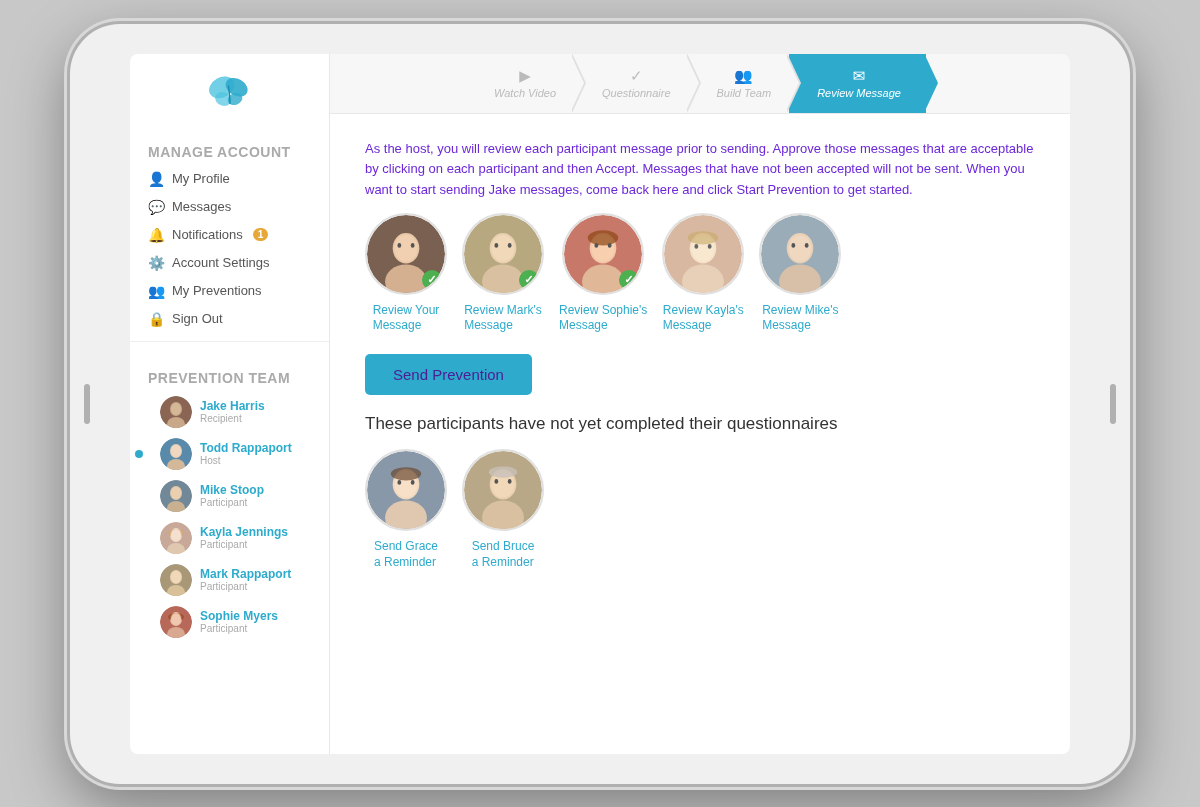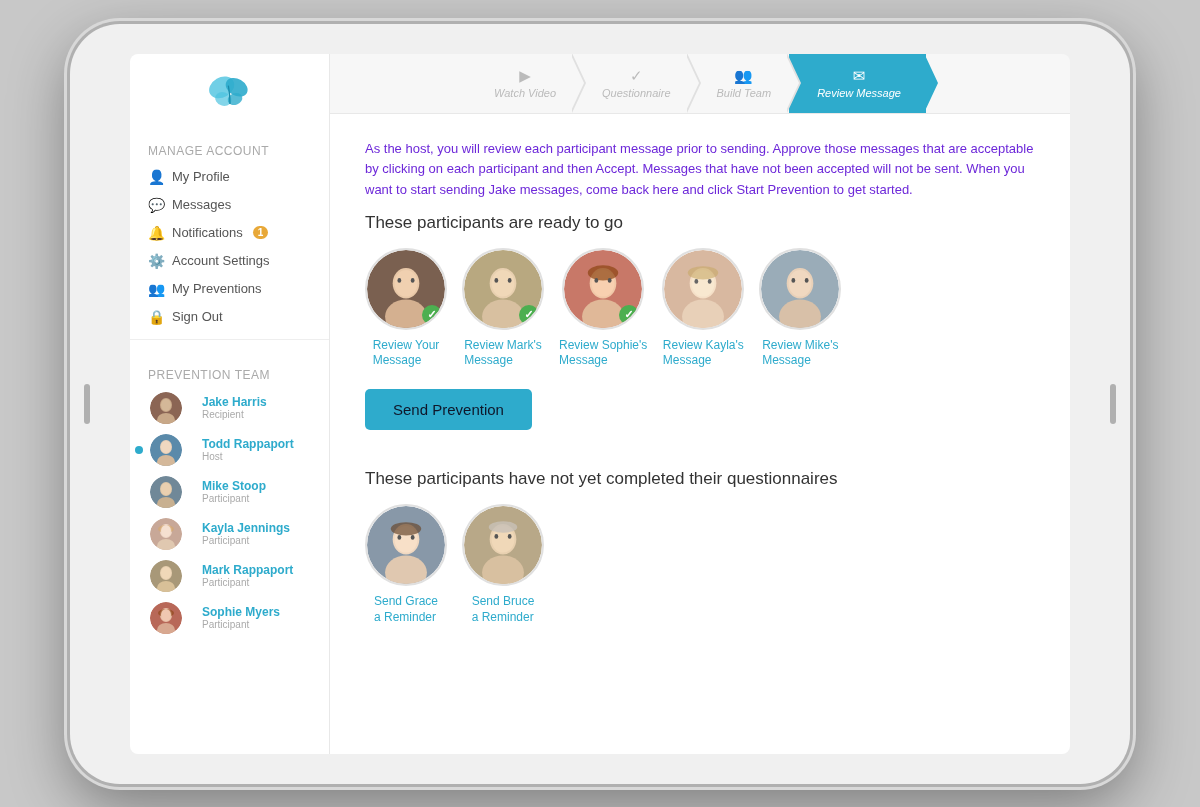--- a/index.html
+++ b/index.html
@@ -75,22 +75,22 @@
       align-items: center;
       height: 80px;
     }
 
     .butterfly-logo {
       width: 50px;
       height: 50px;
     }
 
     .sidebar-section-label {
-      font-size: 12px;
-      font-weight: 400;
+      font-size: 14px;
+      font-weight: 700;
       color: #aaa;
       letter-spacing: 0.5px;
       text-transform: uppercase;
       padding: 10px 18px 5px;
     }
 
     .sidebar-nav-item {
       display: flex;
       align-items: center;
       padding: 6px 18px;
@@ -117,22 +117,22 @@
       margin-left: 2px;
     }
 
     .prevention-team-section {
       margin-top: 10px;
     }
 
     .team-member {
       display: flex;
       align-items: center;
-      padding: 5px 20px;
-      gap: 20px;
+      padding: 5px 30px;
+      gap: 8px;
       cursor: pointer;
       position: relative;
     }
 
     .team-member.active::before {
       content: '';
       position: absolute;
       left: 5px;
       top: 50%;
       transform: translateY(-50%);
@@ -258,27 +258,27 @@
 
     .participant-label {
       font-size: 12px;
       color: #2eabcc;
       text-align: left;
       line-height: 1.3;
     }
 
     .send-prevention-btn {
       background: #2eabcc;
-      color: #0f172a;
+      color: #4c1d95;
       border: none;
       padding: 12px 28px;
       font-size: 15px;
       border-radius: 5px;
       cursor: pointer;
-      margin-bottom: 39px;
+      margin-bottom: 19px;
       font-weight: 500;
     }
 
     .steps-container {
       display: flex;
       align-items: center;
       height: 60px;
     }
 
     .step-item {
@@ -542,21 +542,20 @@
               <span class="step-inner-icon" style="color:#fff;">✉</span>
               <span class="step-inner-label" style="color:#fff;">Review Message</span>
             </div>
           </div>
         </div>
       </div>
 
       <div class="content-area">
         <p class="page-description">As the host, you will review each participant message prior to sending. Approve those messages that are acceptable by clicking on each participant and then Accept. Messages that have not been accepted will not be sent. When you want to start sending Jake messages, come back here and click Start Prevention to get started.</p>
 
-        <h2 class="section-title">These participants are ready to go</h2>
 
         <div class="participants-grid">
 
           <div class="participant-card">
             <div class="participant-avatar-wrap">
               <svg viewBox="0 0 82 82" class="avatar-svg">
                 <circle cx="41" cy="41" r="41" fill="#7a6050"></circle>
                 <ellipse cx="41" cy="35" rx="14" ry="16" fill="#e8c8a8"></ellipse>
                 <ellipse cx="41" cy="35" rx="12" ry="14" fill="#f0d0b0"></ellipse>
                 <ellipse cx="41" cy="70" rx="22" ry="18" fill="#d4b090"></ellipse>

